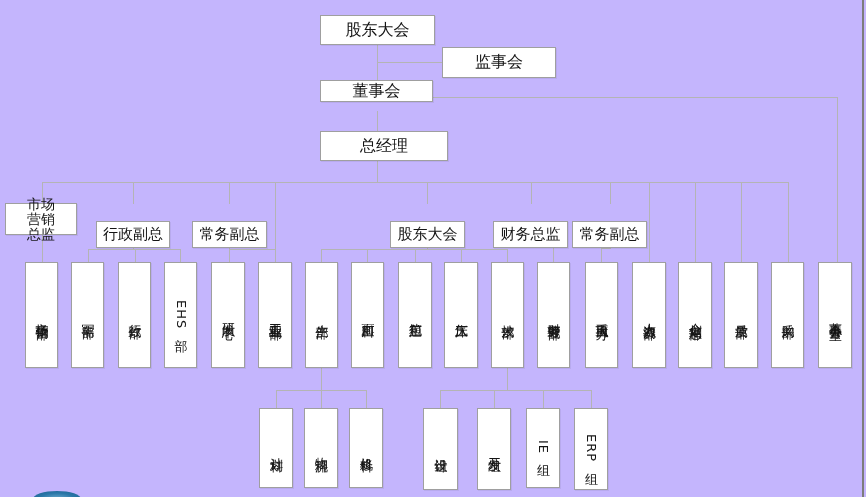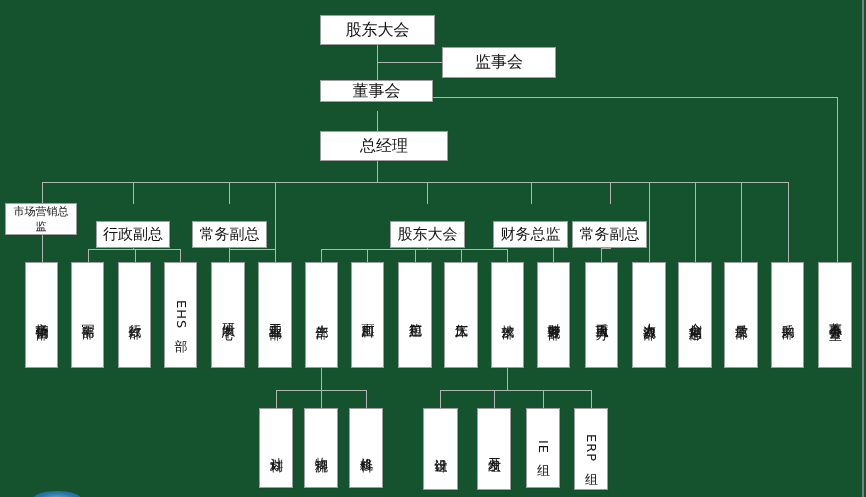--- a/index.html
+++ b/index.html
@@ -1,35 +1,35 @@
 <!DOCTYPE html>
 <html><head>
 <meta charset="utf-8">
 <style>
   html,body{margin:0;padding:0;background:#ffffff;}
   #canvas{
     position:relative;
     width:866px;height:497px;
-    background:#14532d;
+    background:#c4b5fd;
     overflow:hidden;
     font-family:"DejaVu Sans","Liberation Sans",sans-serif;
     color:#141414;
   }
   .box{
     position:absolute;
     border:1px solid #9f9f9f;
     background:#ffffff;
     display:flex;align-items:center;justify-content:center;
     box-sizing:border-box;
     font-size:16px;
     text-align:center;
     box-shadow:1px 1px 0 rgba(0,0,0,0.06);
   }
   .box.small{font-size:15px;margin-top:17px;}
-  .box.wrap2{font-size:11px;line-height:15px;padding:0 4px;}
+  .box.wrap2{font-size:14px;line-height:15px;padding:0 18px;}
   .vbox{
     position:absolute;
     border:1px solid #9f9f9f;
     background:#ffffff;
     display:flex;align-items:center;justify-content:center;
     box-sizing:border-box;
     box-shadow:1px 1px 0 rgba(0,0,0,0.06);
   }
   .vbox .vtext{
     writing-mode:vertical-lr;

